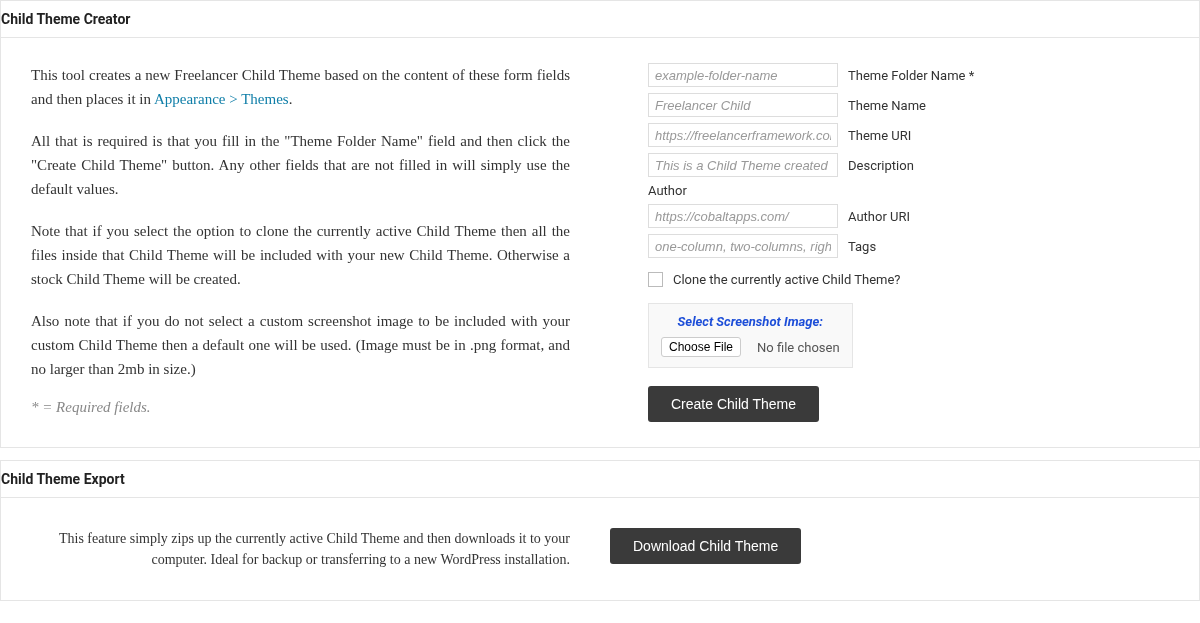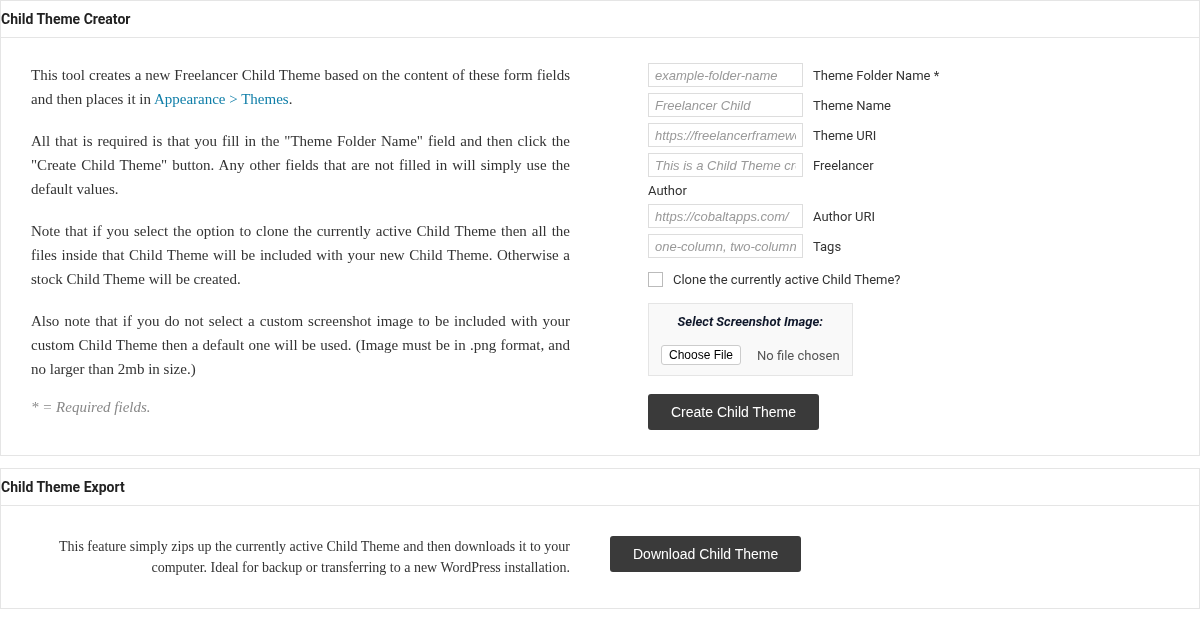--- a/index.html
+++ b/index.html
@@ -58,21 +58,21 @@
     .right-col {
       flex: 0 0 50%;
       padding-left: 10px;
     }
     .field-row {
       display: flex;
       align-items: center;
       margin-bottom: 6px;
     }
     .field-row input[type="text"] {
-      width: 155px;
+      width: 190px;
       height: 24px;
       border: 1px solid #ddd;
       padding: 2px 6px;
       font-size: 13px;
       font-style: italic;
       color: #999;
       background: #fff;
       margin-right: 10px;
     }
     .field-row input[type="text"]::placeholder {
@@ -106,23 +106,23 @@
       border: 1px solid #e5e5e5;
       background: #f9f9f9;
       padding: 10px 12px;
       display: inline-block;
       margin-bottom: 18px;
     }
     .screenshot-title {
       font-weight: bold;
       font-style: italic;
       font-size: 13px;
-      color: #0f172a;
+      color: #1d4ed8;
       text-align: center;
-      margin-bottom: 16px;
+      margin-bottom: 8px;
     }
     .file-input-row {
       display: flex;
       align-items: center;
     }
     .choose-file-btn {
       font-size: 12px;
       padding: 2px 7px;
       border: 1px solid #ccc;
       background: #fff;
@@ -190,21 +190,21 @@
         <span class="field-label">Theme Name</span>
       </div>
 
       <div class="field-row">
         <input type="text" placeholder="https://freelancerframework.com/" style="">
         <span class="field-label">Theme URI</span>
       </div>
 
       <div class="field-row">
         <input type="text" placeholder="This is a Child Theme created for" style="">
-        <span class="field-label">Freelancer</span>
+        <span class="field-label">Description</span>
       </div>
 
       <div class="field-row">
         <span class="field-label">Author</span>
       </div>
 
       <div class="field-row">
         <input type="text" placeholder="https://cobaltapps.com/" style="">
         <span class="field-label">Author URI</span>
       </div>

